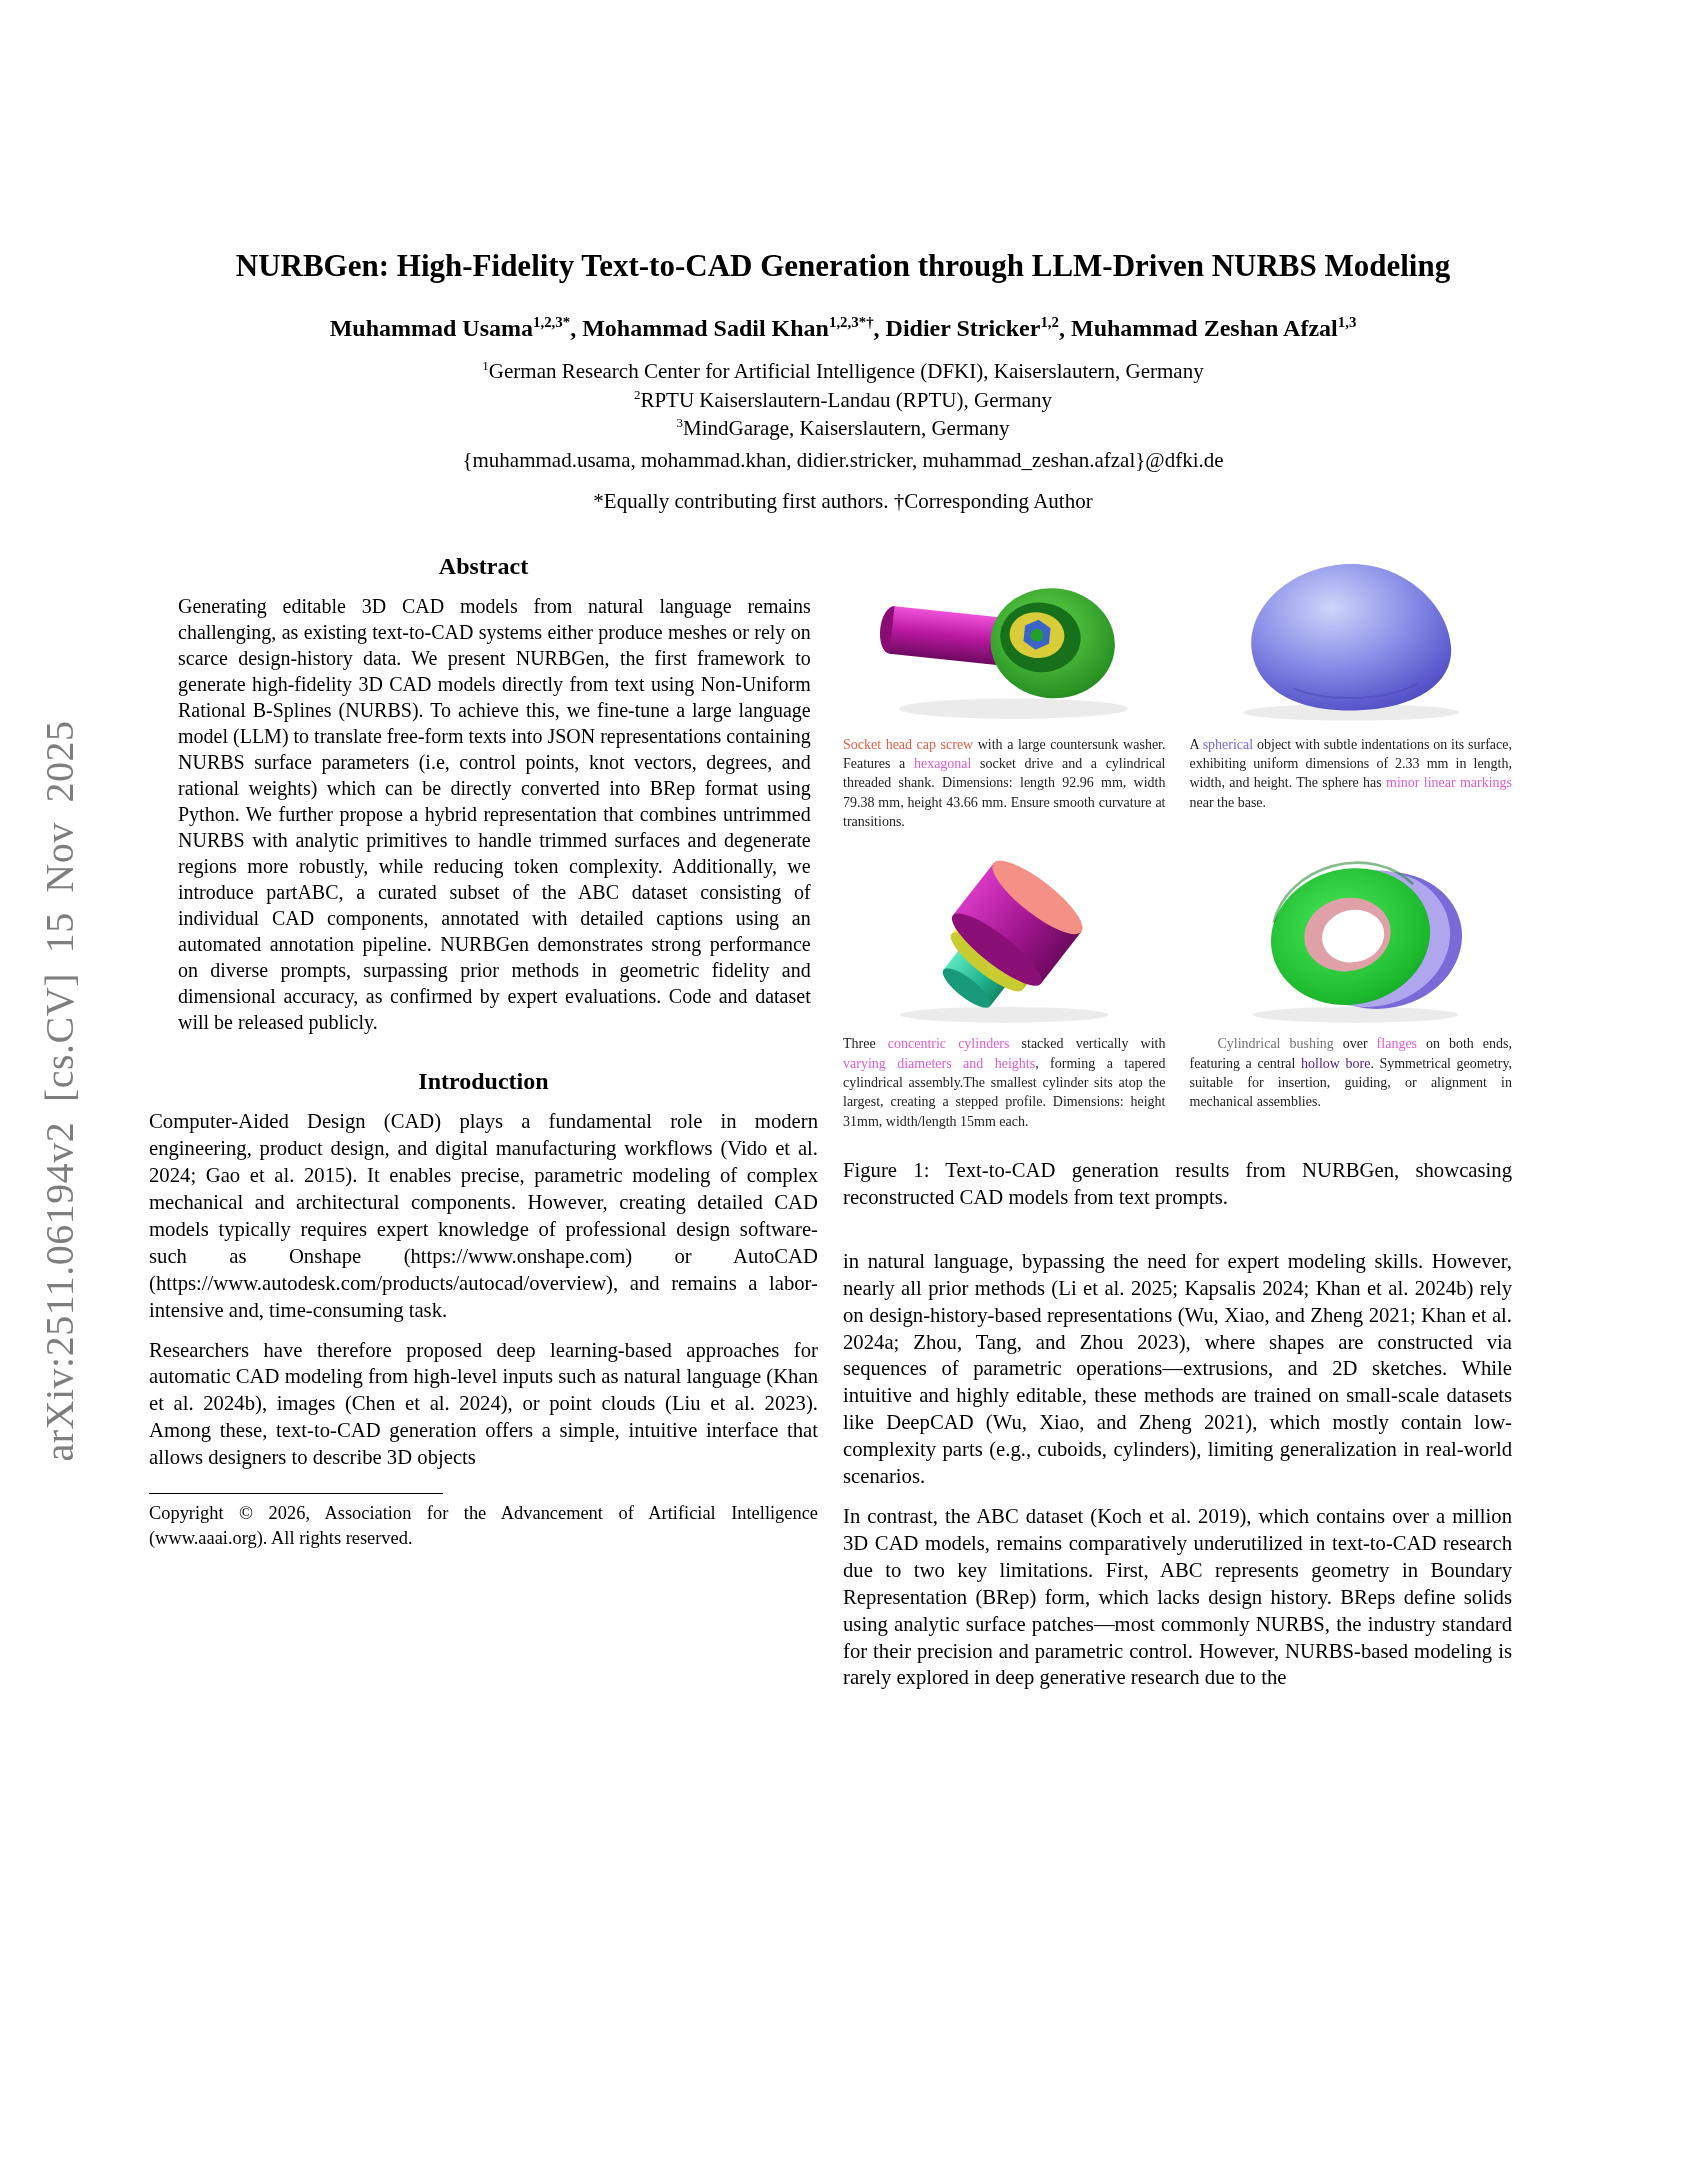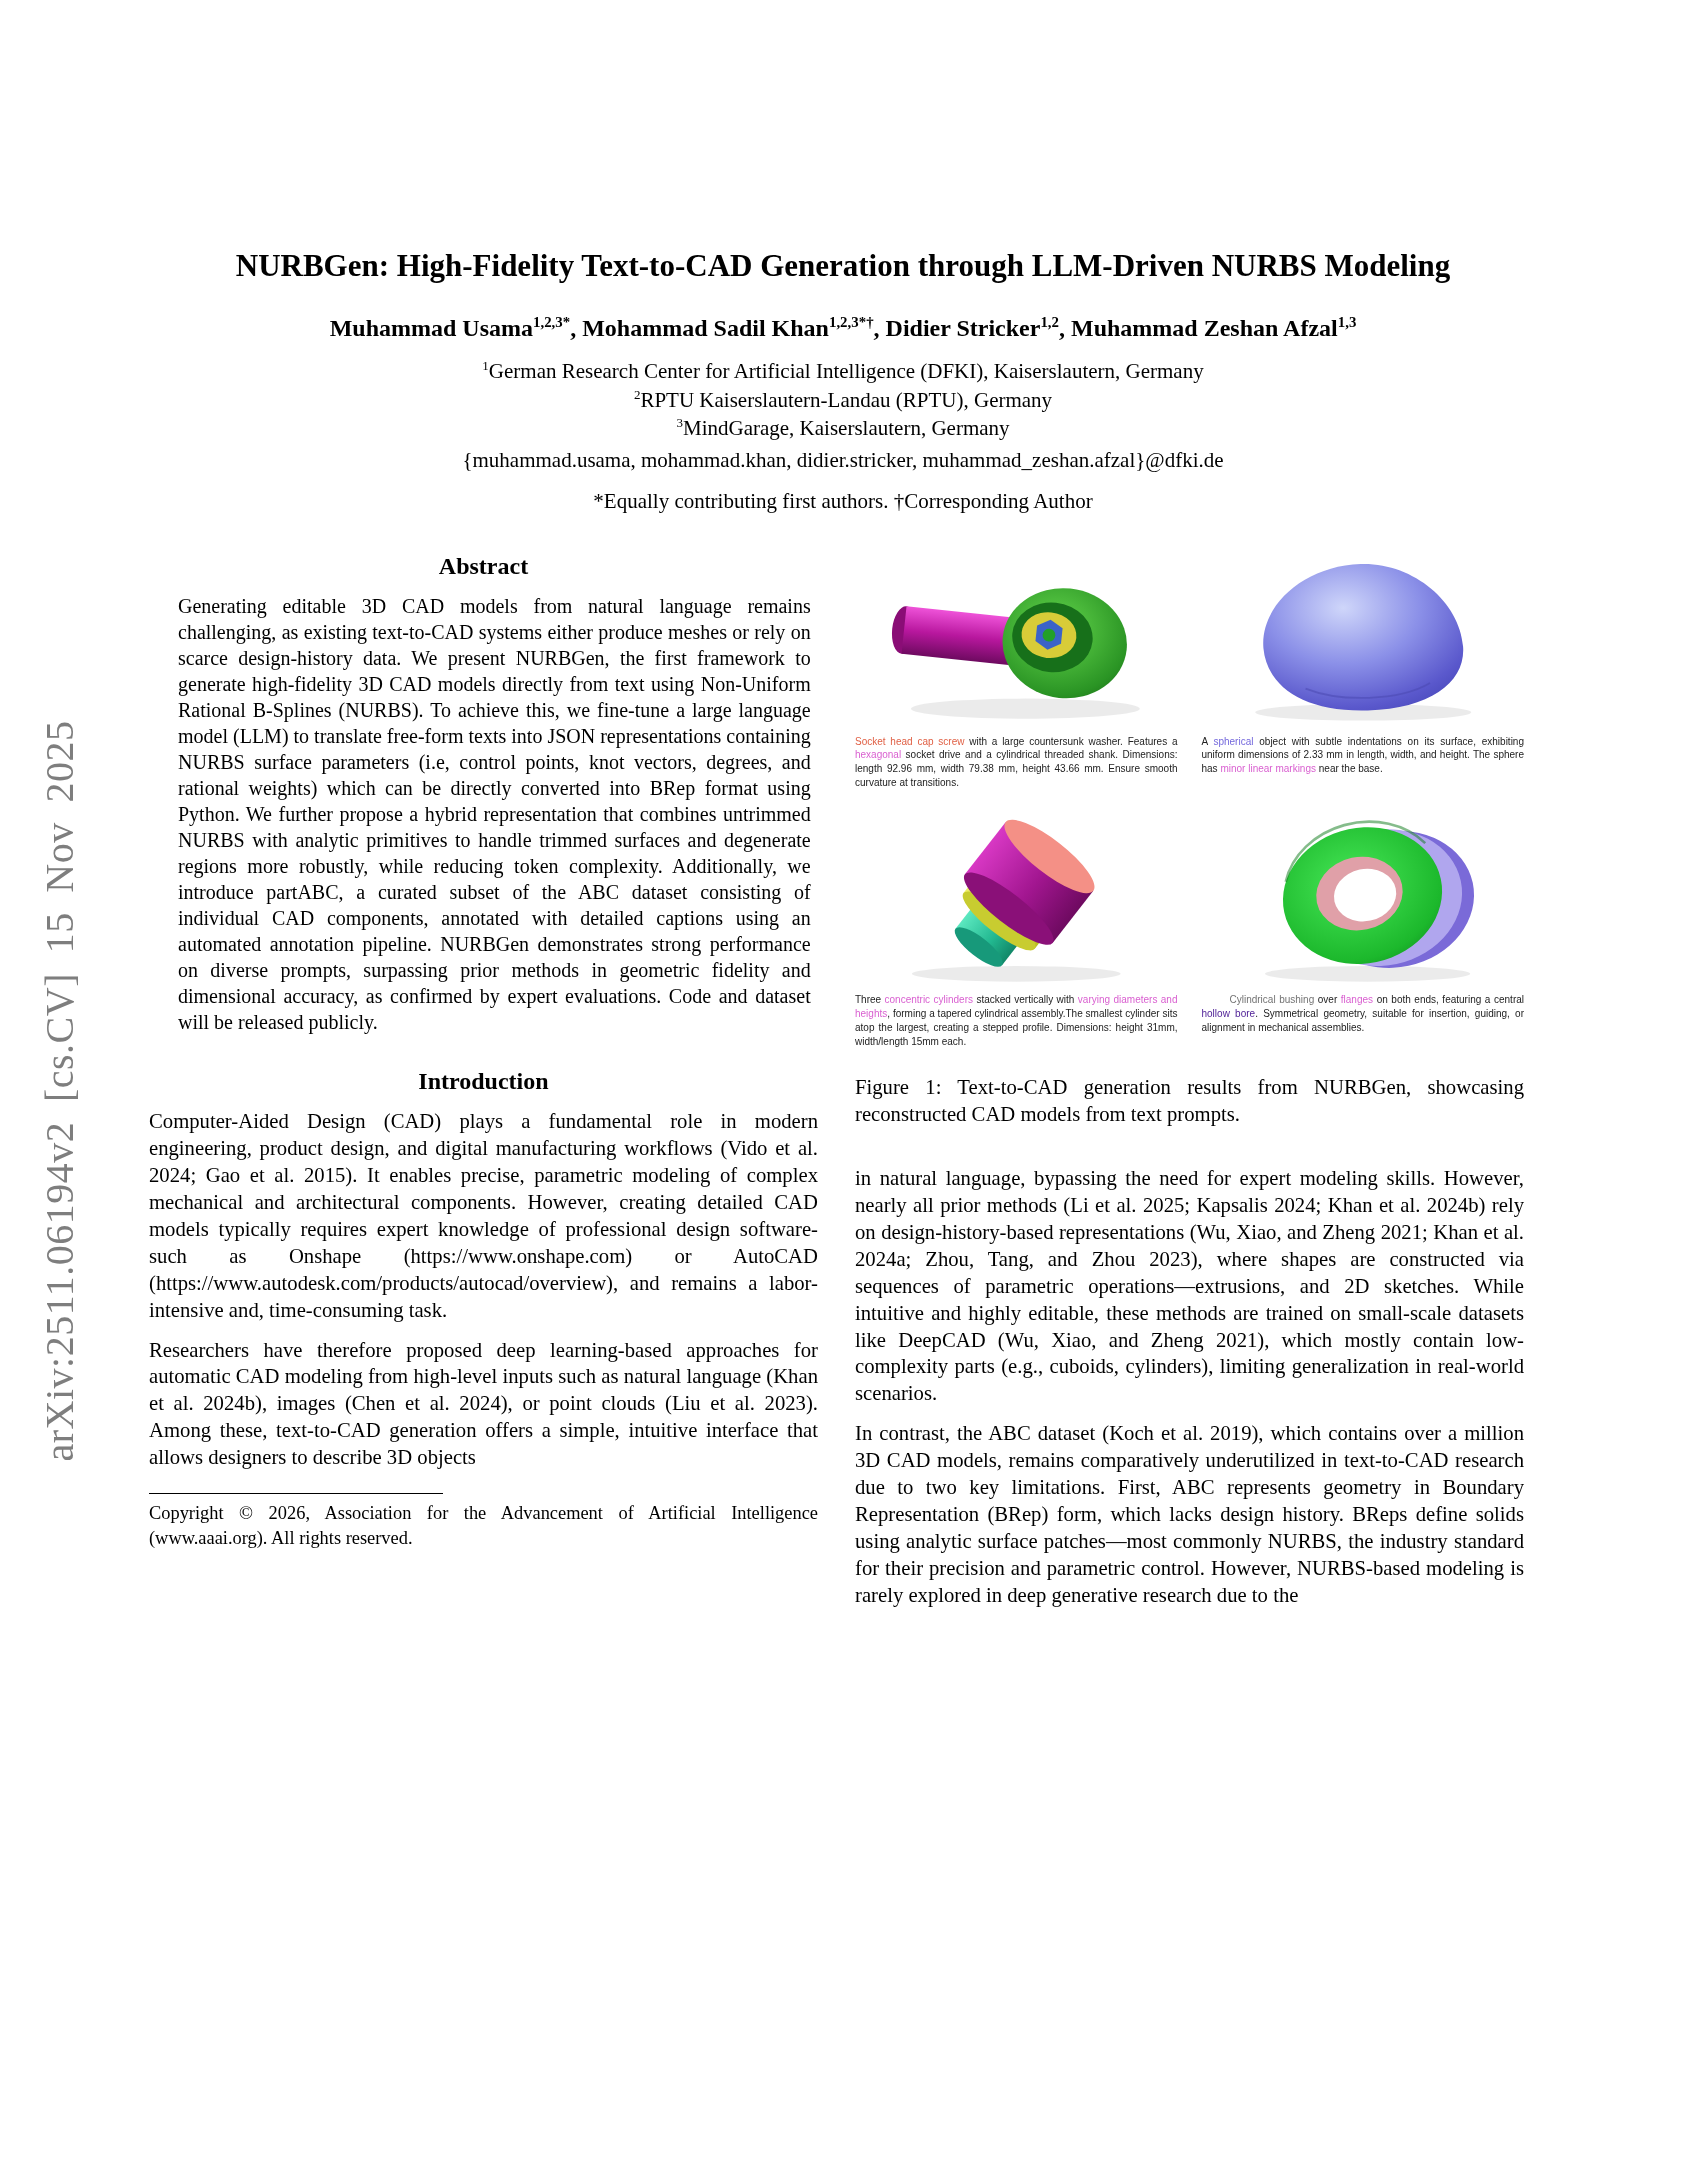--- a/index.html
+++ b/index.html
@@ -20,36 +20,36 @@
     max-width:1249px; margin:0 auto;
   }
   sup { font-size:0.62em; vertical-align:super; line-height:0; }
   .authors {
     text-align:center; font-size:24px; font-weight:bold; line-height:1.5;
     max-width:1194px; margin:24px auto 0 auto;
   }
   .affiliations { text-align:center; font-size:21px; margin-top:11px; line-height:1.35; }
   .email-line { text-align:center; font-size:21px; margin-top:5.5px; }
   .contrib-note { text-align:center; font-size:21px; margin-top:16.5px; }
-  .columns { display:flex; gap:37px; margin-top:39px; }
+  .columns { display:flex; gap:25px; margin-top:39px; }
   .col { width:669px; }
   .section-heading { text-align:center; font-size:24px; font-weight:bold; margin-bottom:13px; }
   .abstract-body {
     padding-left:29px; padding-right:7.3px; font-size:20px; line-height:1.3;
     text-align:justify;
   }
   .intro-heading { margin-top:33px; }
   .body-para { font-size:20.7px; line-height:1.3; text-align:justify; margin-bottom:13px; }
   .footnote-rule { width:294px; border-top:1.8px solid #000; margin-top:22px; margin-bottom:7.3px; }
   .footnote { font-size:18.4px; line-height:1.32; text-align:justify; }
   .fig-grid { display:grid; grid-template-columns:1fr 1fr; column-gap:24px; row-gap:22px; }
   .panel-img { height:174px; display:flex; align-items:center; justify-content:center; }
   .panel-img svg { width:100%; height:100%; }
   .panel-caption {
-    font-family:Liberation Sans, sans-serif; font-size:10px;
+    font-family:Liberation Serif, serif; font-size:14px;
     line-height:1.38; color:#222; text-align:justify; margin-top:7.3px;
   }
   figcaption { font-size:20.7px; line-height:1.3; margin-top:26px; text-align:justify; }
   .after-figure { margin-top:37px; }
 </style>
 </head>
 <body>
 
 <div class="page">
 

